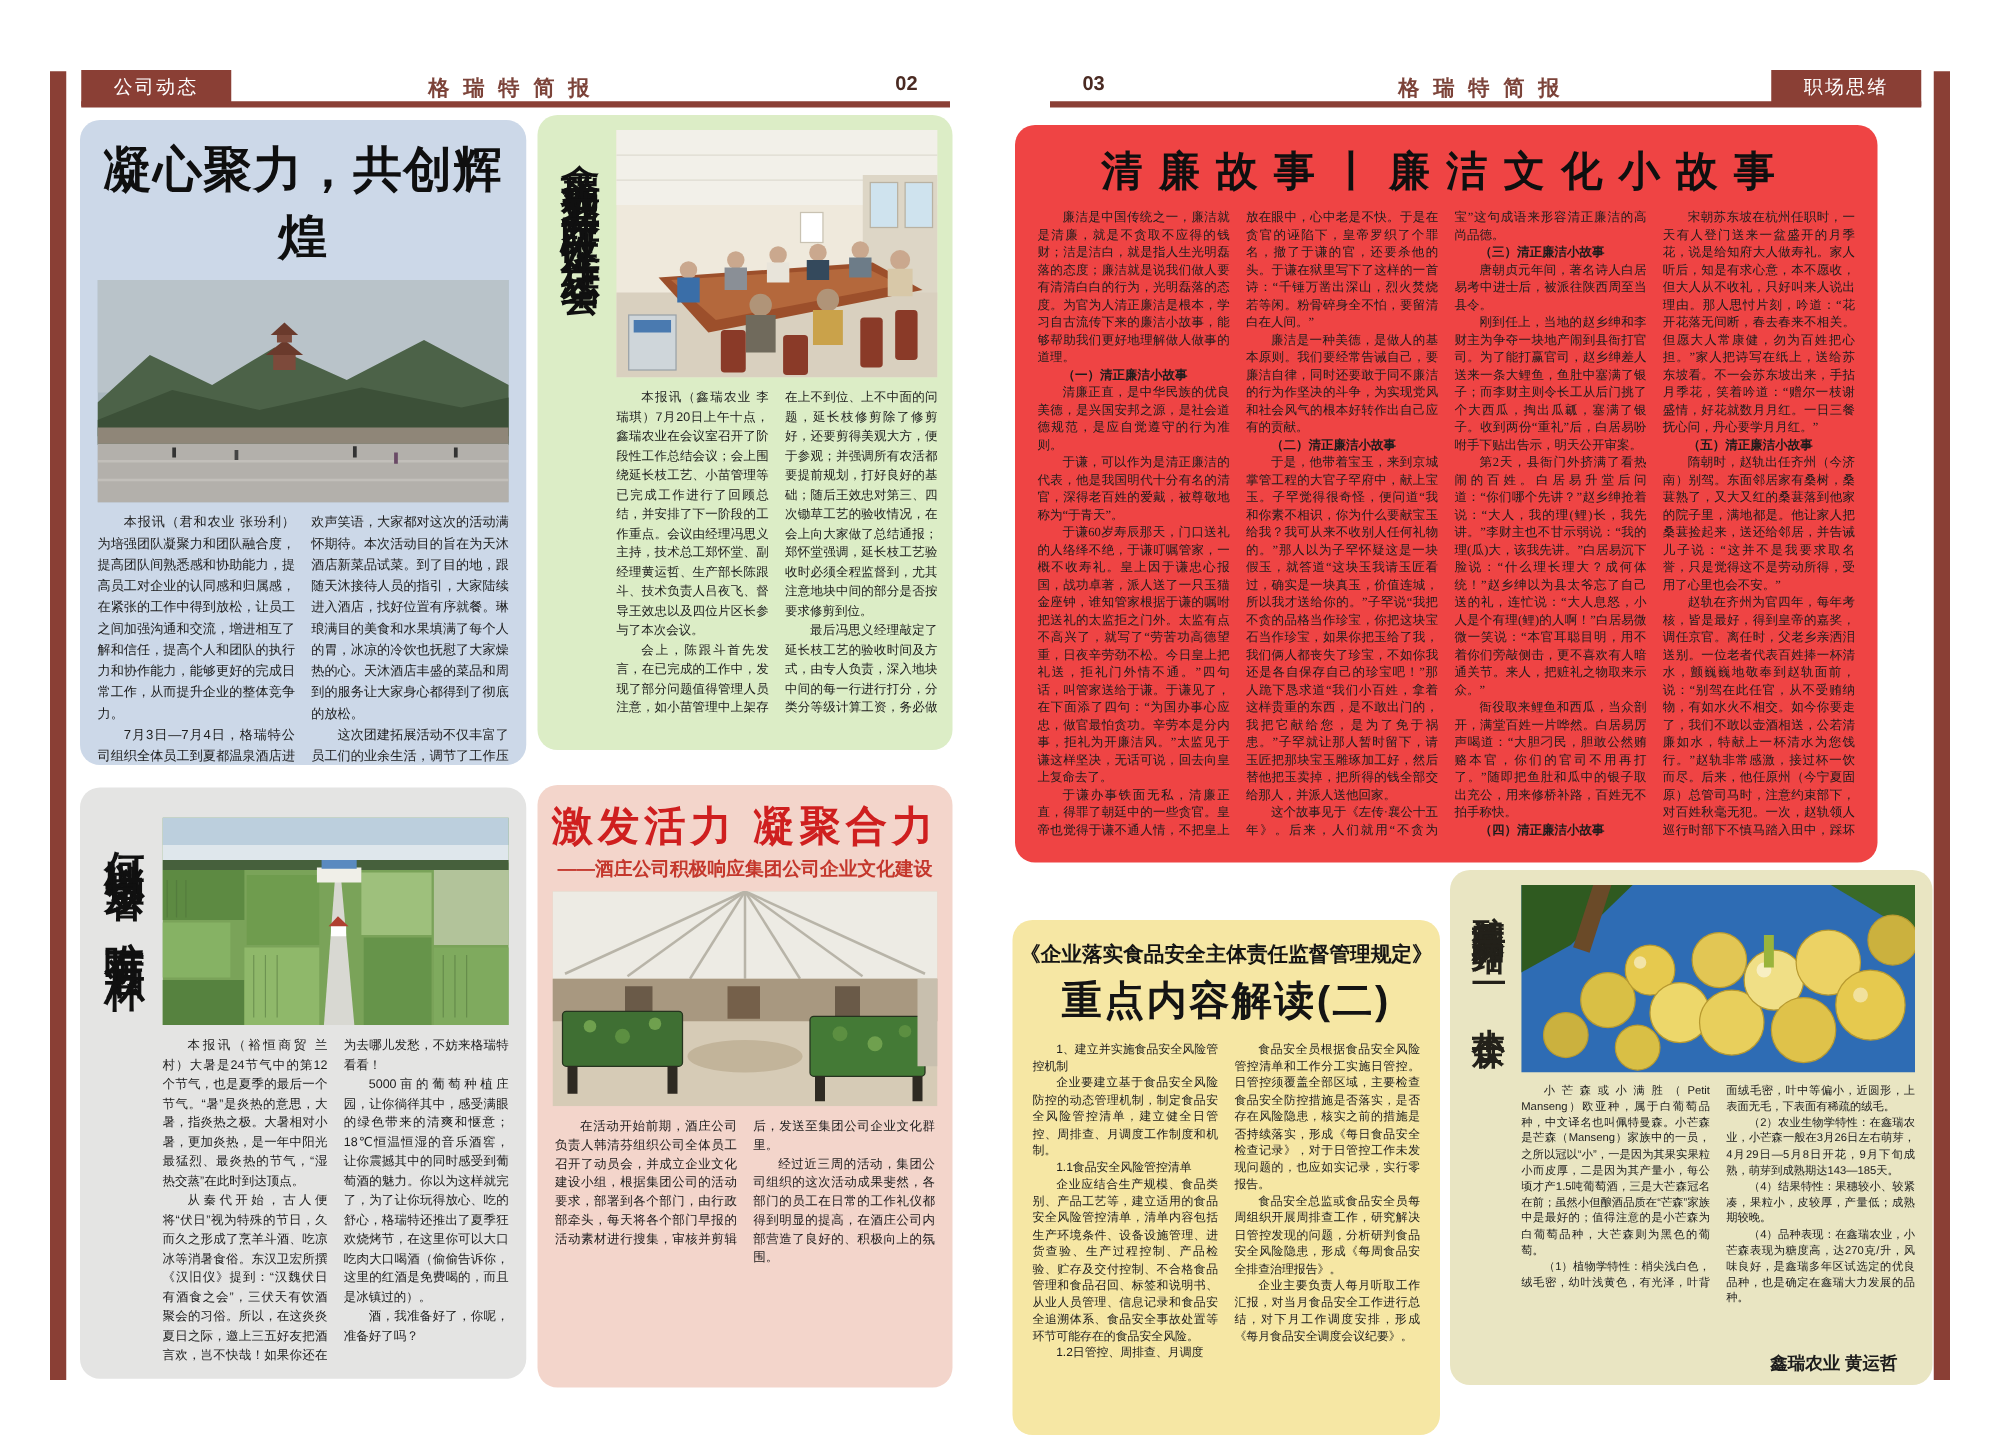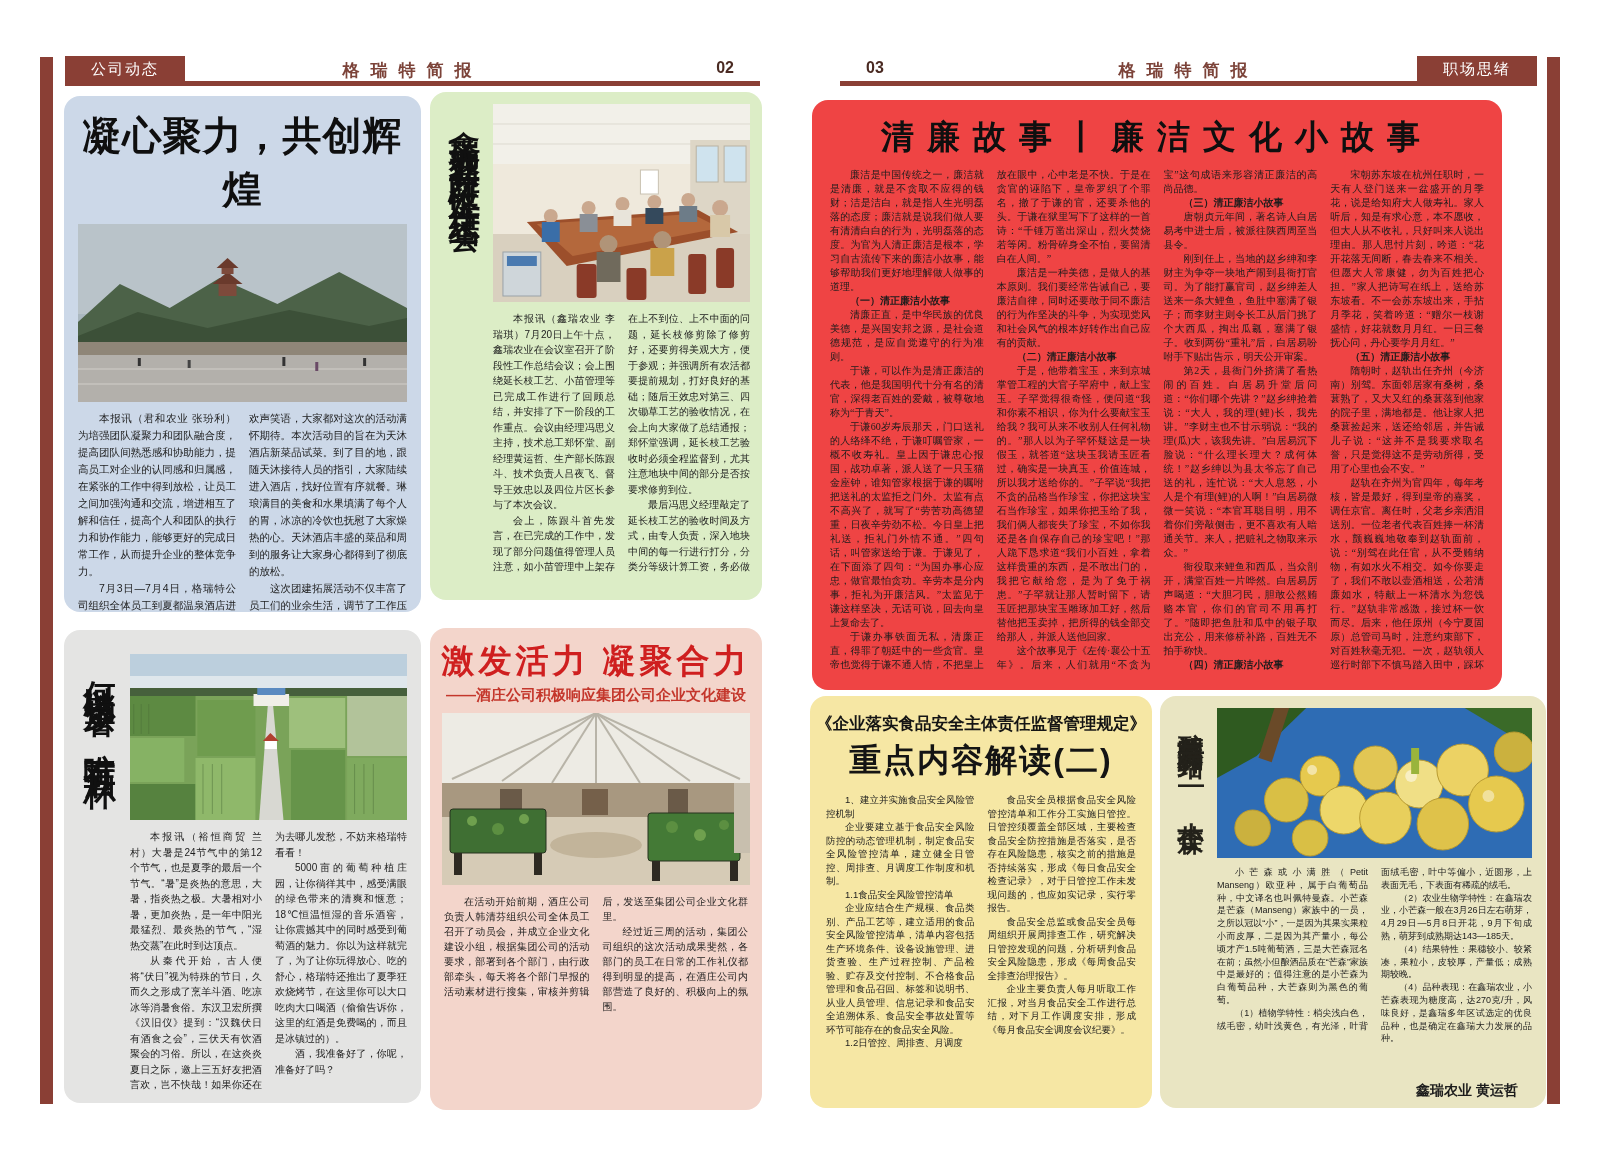--- a/index.html
+++ b/index.html
@@ -19,21 +19,21 @@
             font-size:17px;letter-spacing:11px;color:#7c4339;}
   .pagenum{position:absolute;top:3px;font-weight:bold;font-size:16px;color:#4a2a22;}
   #header-left .pagenum{right:26px;} #header-right .pagenum{left:26px;}
   
   .box{position:absolute;border-radius:16px;overflow:hidden;}
   #box-a{left:64px; top:96px; width:357px;height:516px;background:#ccd8e8;}
   #box-b{left:430px;top:92px; width:332px;height:508px;background:#dcedc6;}
   #box-c{left:64px; top:630px;width:357px;height:473px;background:#e4e4e3;}
   #box-d{left:430px;top:628px;width:332px;height:482px;background:#f3d5cb;}
   #box-e{left:812px;top:100px;width:690px;height:590px;background:#ef4444;font-family:Liberation Serif, serif;}
-  #box-f{left:810px;top:696px;width:342px;height:412px;background:#f6e7a4;}
+  #box-f{left:810px;top:736px;width:342px;height:412px;background:#f6e7a4;}
   #box-g{left:1160px;top:696px;width:386px;height:412px;background:#e9e5c2;}
   
   .big-title{text-align:center;font-weight:900;color:#0f0f0f;}
   #box-a .big-title{margin:13px 8px 7px;font-size:39px;letter-spacing:1px;}
   #box-e .big-title{margin:15px 8px 6px;font-size:33px;letter-spacing:13px;}
   .red-title{text-align:center;font-weight:900;color:#cf1f1f;font-size:33px;letter-spacing:4px;margin:11px 6px 2px;}
   .red-sub{text-align:center;color:#c4372c;font-size:15px;font-weight:bold;margin:0 0 8px;}
   .fs-title1{text-align:center;font-weight:900;font-size:16.5px;margin:17px 4px 4px;color:#141414;}
   .fs-title2{text-align:center;font-weight:900;font-size:32px;letter-spacing:2px;margin:0 0 10px;color:#141414;}
   .vtitle{writing-mode:vertical-rl;text-orientation:upright;font-weight:900;color:#101010;flex:none;}

